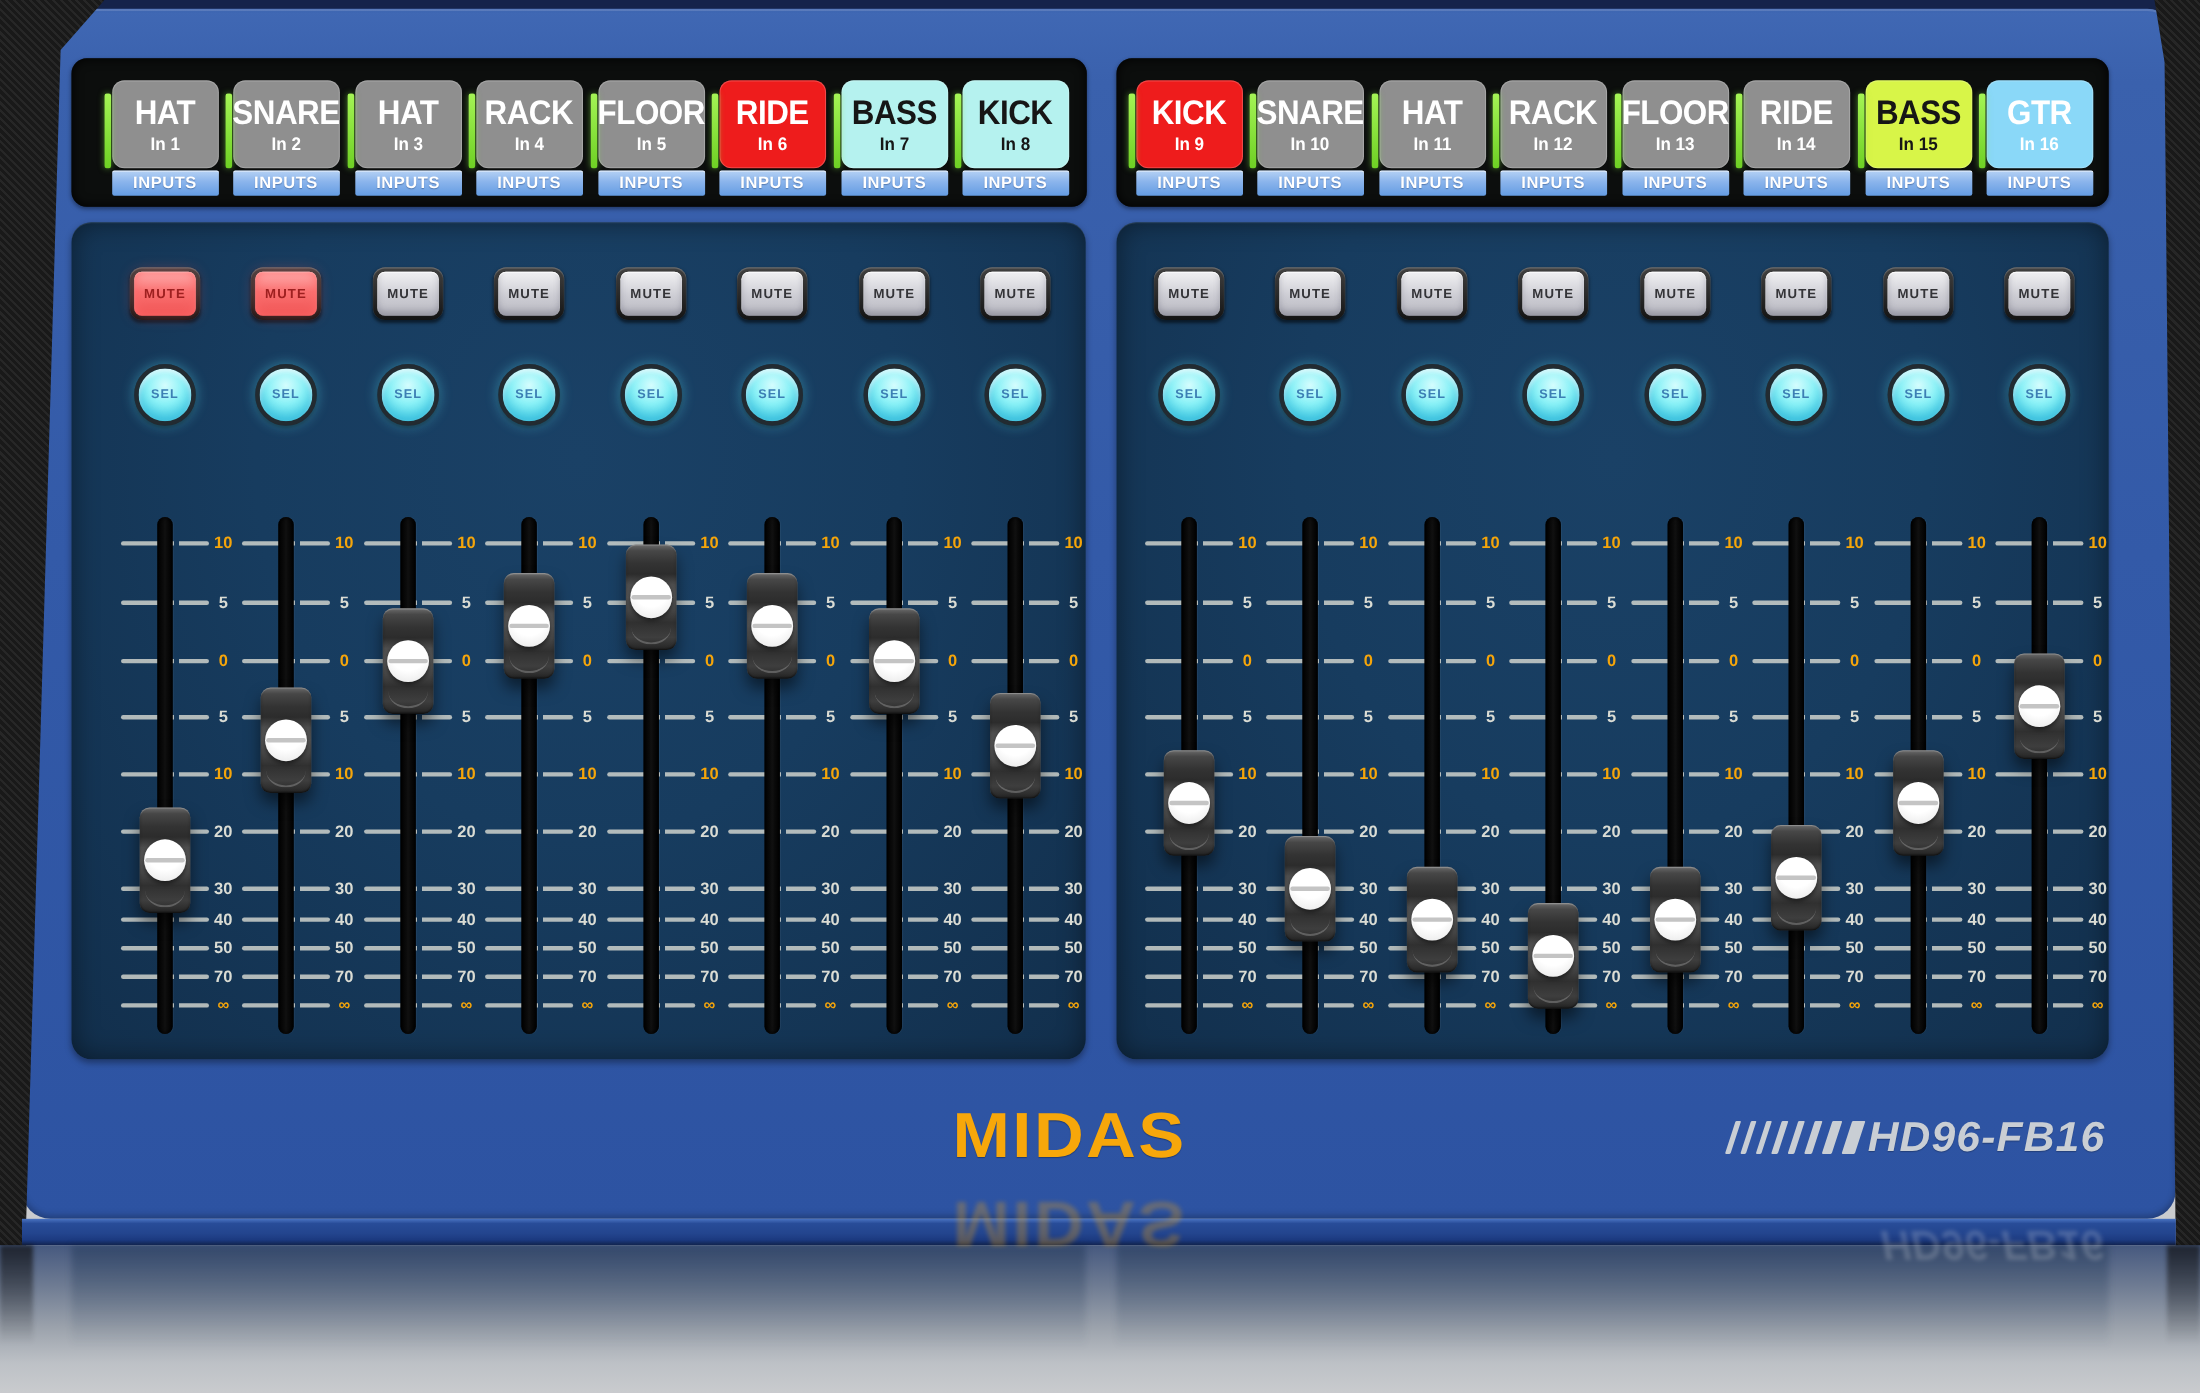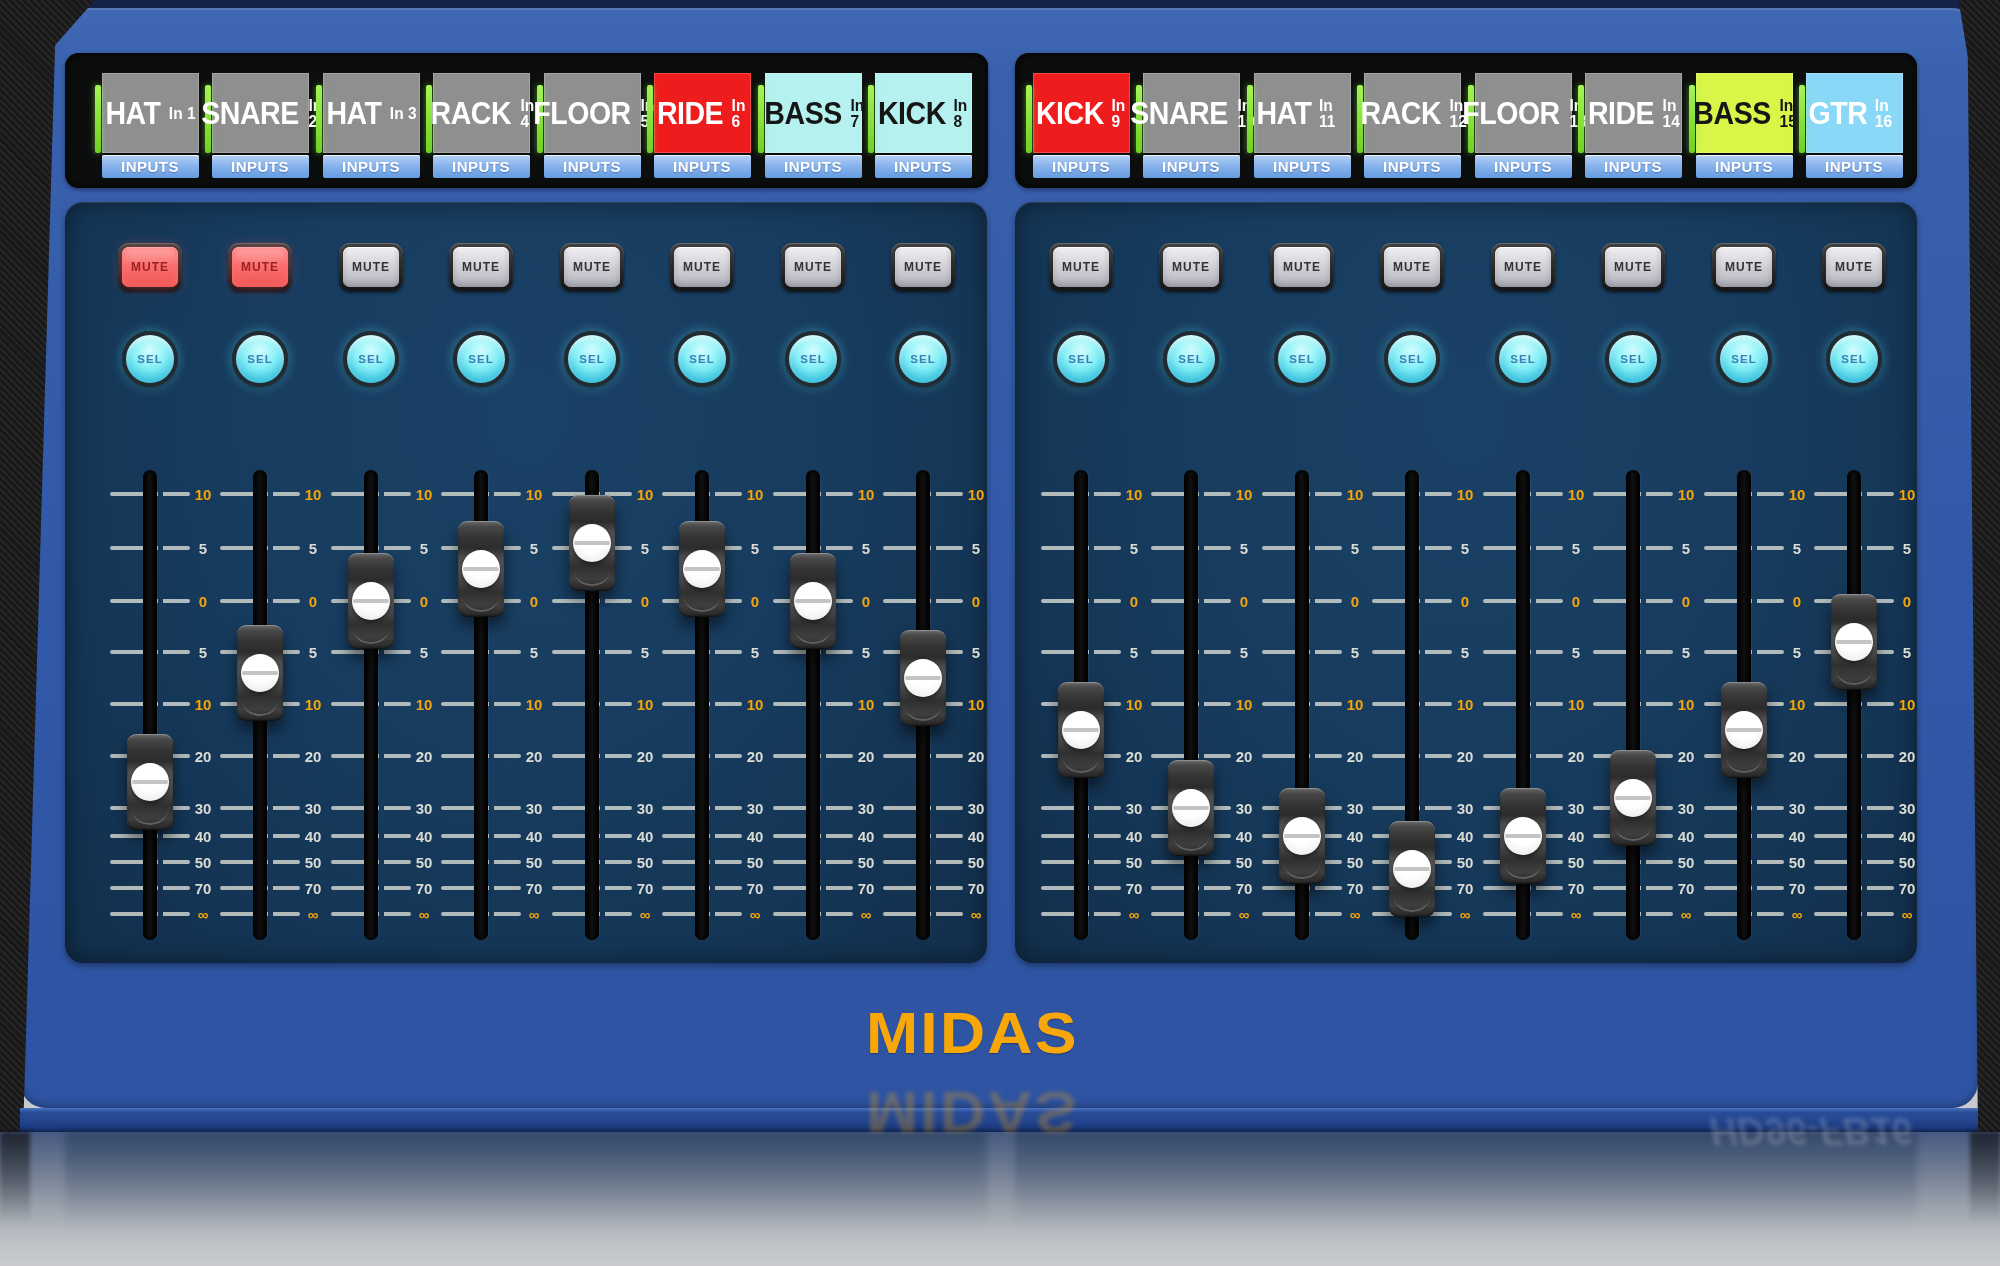--- a/index.html
+++ b/index.html
@@ -16,21 +16,21 @@
          background:linear-gradient(180deg,#4a74c2 0%,#284c98 18%,#23458e 55%,#1c3a80 80%,#122451 100%);}
   .cheek{position:absolute;top:0;height:1134px;
          background:#191919 repeating-linear-gradient(45deg,rgba(255,255,255,.06) 0 2px,rgba(0,0,0,0) 2px 5px);}
   .cheek.l{left:0;width:95px;clip-path:polygon(0 0,100% 0,58% 4%,25% 98%,25% 100%,0 100%);}
   .cheek.r{right:0;width:46px;clip-path:polygon(10% 0,100% 0,100% 100%,52% 100%,30% 5%);}
 
   
   .housing{position:absolute;background:#0c0e0d;border-radius:14px;
            box-shadow:inset 0 0 10px #000, 0 2px 4px rgba(0,0,0,.4);}
   .strip{position:absolute;}
-  .scrib{position:relative;width:100%;border-radius:0;display:flex;flex-direction:row;
+  .scrib{position:relative;width:100%;border-radius:11px;display:flex;flex-direction:column;
          align-items:center;justify-content:center;gap:5px;
          box-shadow:inset 0 0 0 1px rgba(255,255,255,.2);}
   .s-name{font-weight:bold;font-size:31px;line-height:1;transform:scaleX(.92);letter-spacing:-.5px;}
   .s-in{font-weight:bold;font-size:16.5px;line-height:1;transform:scaleX(.94);}
   .meter{position:absolute;left:-7px;top:12px;width:6px;height:68px;border-radius:2px;
          background:linear-gradient(180deg,#a4f455,#6ed024);box-shadow:0 0 6px rgba(130,230,70,.55);}
   .s-foot{position:absolute;left:0;width:100%;display:flex;align-items:center;justify-content:center;
           border-radius:2px;color:#fff;font-weight:bold;font-size:15px;letter-spacing:.5px;
           background:linear-gradient(180deg,#b6d2f4 0%,#8ab4ec 45%,#649ce2 100%);
           box-shadow:inset 0 1px 0 rgba(255,255,255,.8);text-shadow:0 1px 1px rgba(40,70,120,.5);}
@@ -713,20 +713,33 @@
         <div class="tline" style="left: 799px; top: 710px; width: 80px; background: linear-gradient(90deg, rgba(217, 219, 211, 0.8) 0px, rgba(217, 219, 211, 0.8) 60%, transparent 60%, transparent 66%, rgba(217, 219, 211, 0.8) 66%, rgba(217, 219, 211, 0.8) 100%);"></div>
         <div class="tlabel" style="left: 892px; top: 712px; color: rgb(245, 165, 10);">∞</div>
         <div class="slot" style="left: 832px; top: 268px; width: 14px; height: 470px;"></div>
         <div class="cap" style="left: 816px; top: 391.8px; width: 46px; height: 96px;">
           <div class="knob"></div>
         </div>
       </div>
     </div>
 
   <div class="logo">MIDAS</div>
+  <div class="model">
+    <span id="bars" style="display:flex;align-items:center;gap:9px">
+        <i style="width: 5px;"></i>
+        <i style="width: 5px;"></i>
+        <i style="width: 5px;"></i>
+        <i style="width: 6px;"></i>
+        <i style="width: 6px;"></i>
+        <i style="width: 7px;"></i>
+        <i style="width: 9px;"></i>
+        <i style="width: 12px;"></i>
+      </span>
+    <b>HD96-FB16</b>
+  </div>
 
   <div class="floor">
     <div class="r-panel" style="left:65px;width:922px;"></div>
     <div class="r-panel" style="left:1015px;width:902px;"></div>
     <div class="r-cheek" style="left:0;"></div>
     <div class="r-cheek" style="right:0;"></div>
     <div class="r-logo">MIDAS</div>
     <div class="r-model">HD96-FB16</div>
   </div>
 </div>

